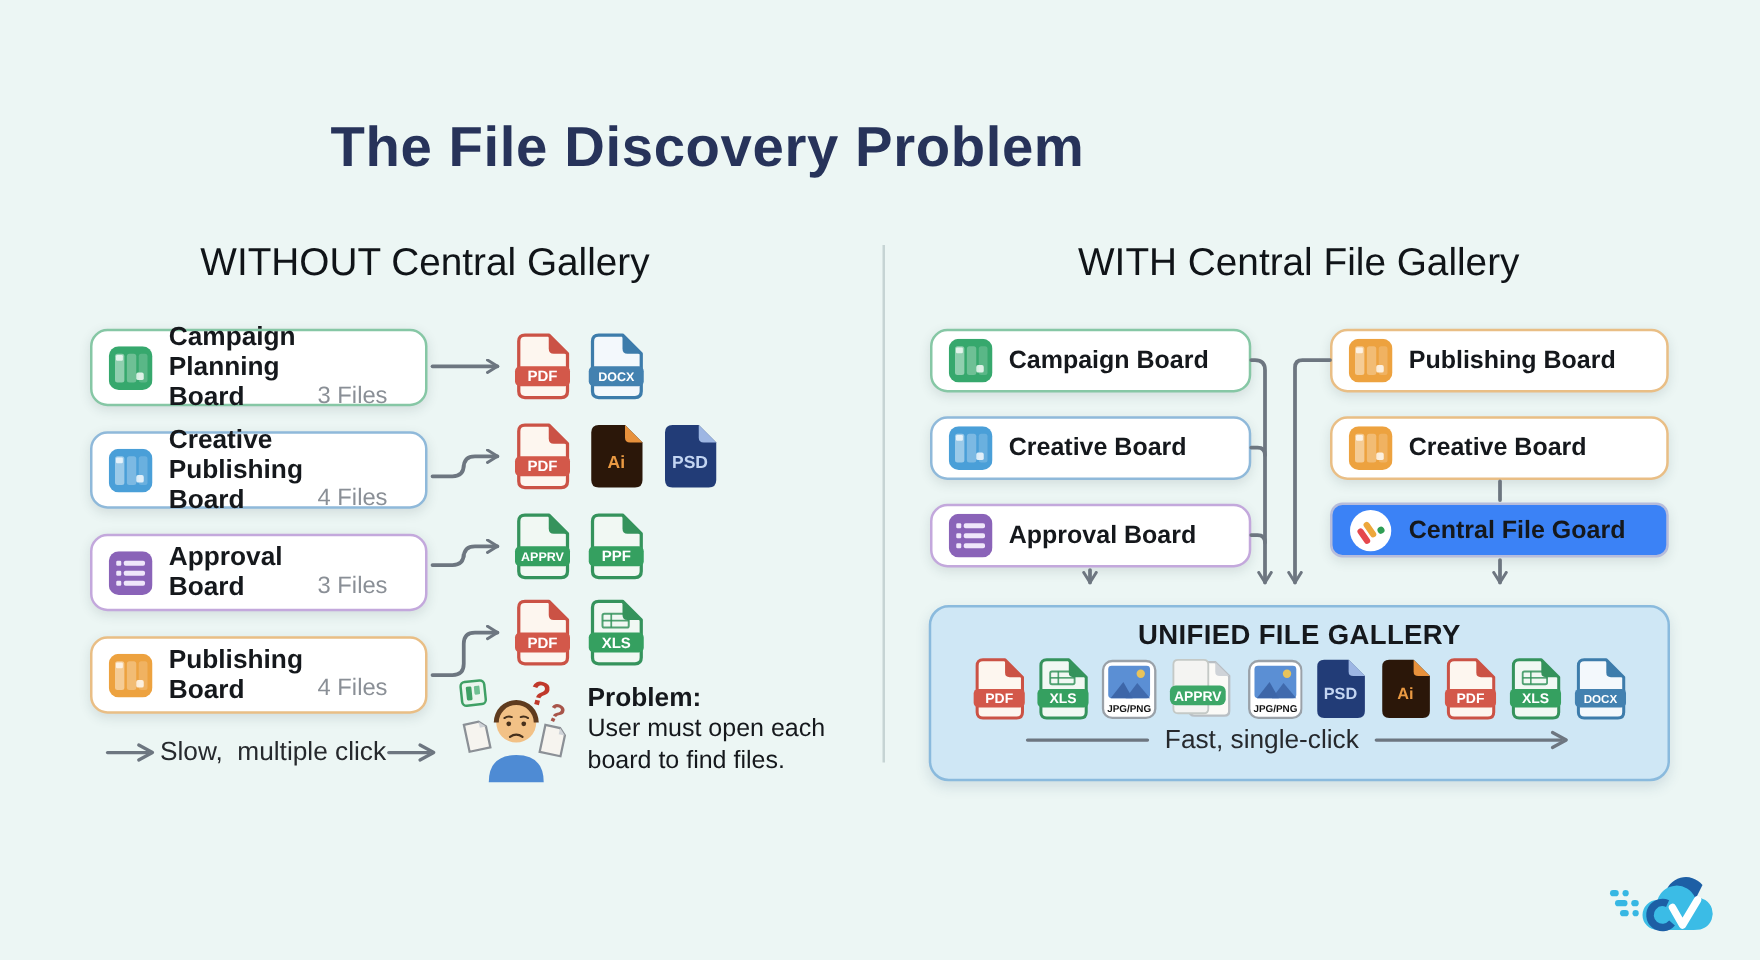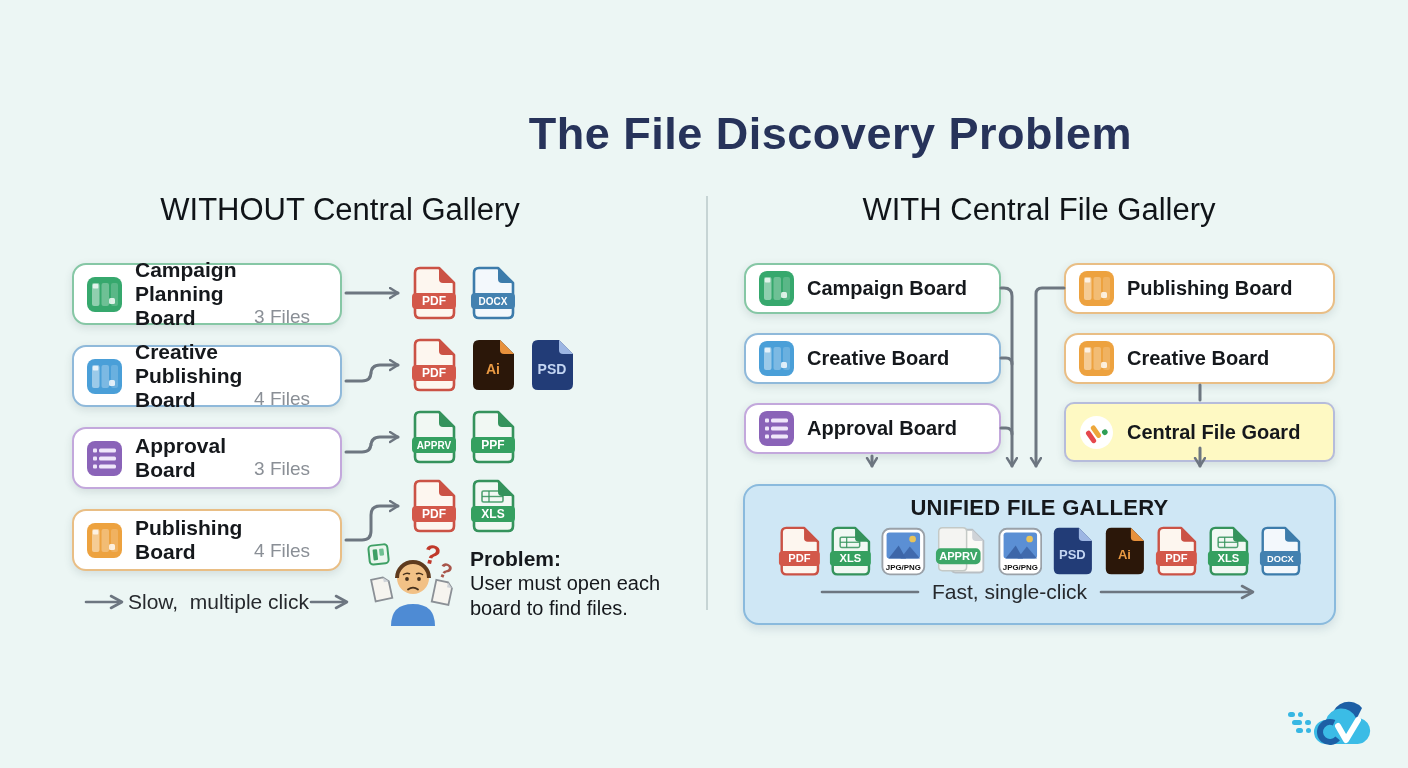--- a/index.html
+++ b/index.html
@@ -1,19 +1,19 @@
 <!DOCTYPE html>
 <html style="--background: #ecf6f4; --title: #27335a; --arrow: #6d7680; --divider: #c6d4d4; --gallery_bg: #cfe7f5; --gallery_border: #8abadd; --goard_bg: #e9ecf9; --goard_border: #b6bcdb;"><head>
 <meta charset="utf-8">
 <style>
   html,body{margin:0;padding:0;}
   body{font-family:"Liberation Sans",sans-serif;background:var(--background,#ecf6f4);}
   .stage{position:relative;width:1408px;height:768px;overflow:hidden;background:var(--background,#ecf6f4);}
 
-  .main-title{position:absolute;left:0;top:108px;width:1132px;text-align:right;
+  .main-title{position:absolute;left:0;top:92px;width:1132px;text-align:center;
     font-size:45px;font-weight:700;color:var(--title,#27335a);letter-spacing:.5px;}
 
   .section-header{position:absolute;font-size:31px;font-weight:400;color:#101418;text-align:center;}
   .hdr-left{left:60px;top:192px;width:560px;}
   .hdr-right{left:749px;top:192px;width:580px;}
 
   .divider{position:absolute;left:706px;top:196px;width:2px;height:414px;background:var(--divider,#c6d4d4);}
 
   
   .board{position:absolute;background:#fff;border:2px solid #ccc;border-radius:14px;
@@ -303,21 +303,21 @@
     <rect width="35" height="35" rx="8" fill="#eda23f"></rect>
     <rect x="5" y="6" width="7.5" height="23" rx="2" fill="#ffffff" opacity=".45"></rect>
     <rect x="5.8" y="7" width="5.5" height="4.5" rx="1" fill="#ffffff" opacity=".75"></rect>
     <rect x="14.5" y="6" width="7.5" height="23" rx="2" fill="#ffffff" opacity=".28"></rect>
     <rect x="24" y="6" width="7" height="23" rx="2" fill="#ffffff" opacity=".18"></rect>
     <rect x="22" y="21" width="6" height="6" rx="1.5" fill="#ffffff" opacity=".8"></rect>
         </svg>
       </span>
     <span>Creative Board</span>
   </div>
-  <div class="board rb rb-b" style="top: 402px; height: 60px; border-radius: 10px; border-color: rgb(182, 188, 219); background: #fef9c3;">
+  <div class="board rb rb-b" style="top: 402px; height: 44px; border-radius: 10px; border-color: rgb(182, 188, 219); background: #3b82f6;">
     <span class="bicon">
         <svg width="35" height="35" viewBox="0 0 35 35">
     <circle cx="17.5" cy="17.5" r="16.5" fill="#ffffff"></circle>
     <g transform="rotate(-35 17.5 17.5)">
       <rect x="8" y="11" width="5" height="14" rx="2.5" fill="#e5484d"></rect>
       <rect x="15" y="9.5" width="5" height="14" rx="2.5" fill="#eda73b"></rect>
       <circle cx="24.5" cy="22" r="2.8" fill="#2f9e55"></circle>
     </g>
         </svg>
       </span>

